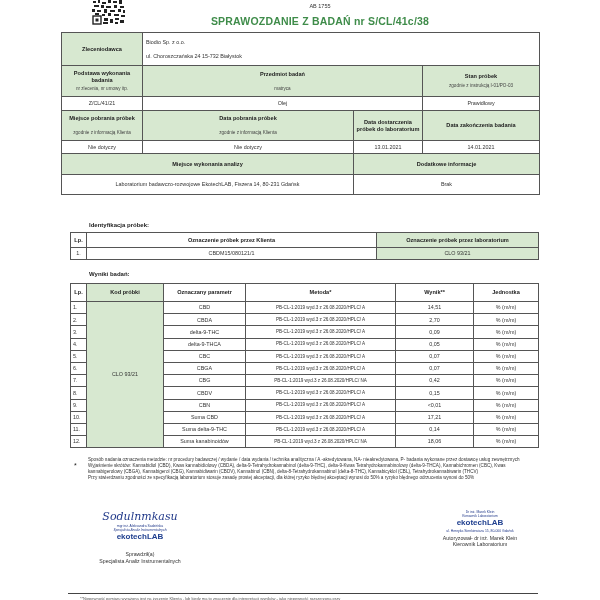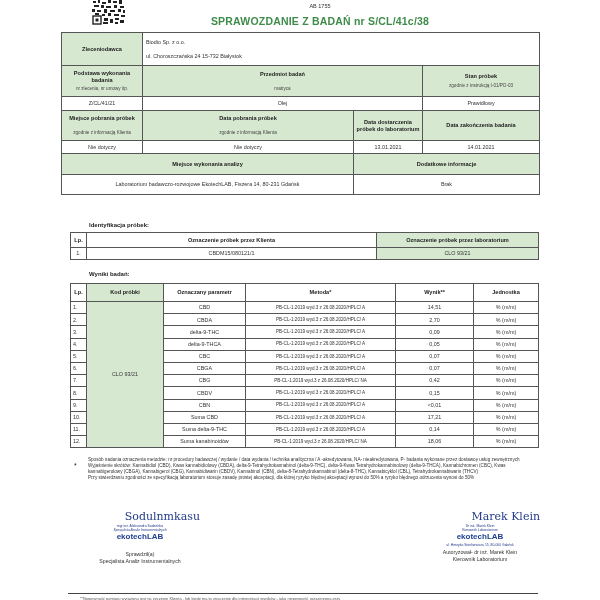--- a/index.html
+++ b/index.html
@@ -15,21 +15,21 @@
   .sm{font-size:4.6px;color:#444;}
   .left{text-align:left;}
   .t1{left:61px;top:32px;width:478px;}
   .outer{border:1.2px solid #444;}
   .sec{font-size:6px;font-weight:bold;color:#222;}
   .t2{left:70px;top:232px;width:468px;}
   .t3{left:70px;top:283px;width:468px;}
   .notes{left:88px;top:457px;width:445px;font-size:4.6px;color:#333;line-height:1.28;}
   .star{left:74px;top:462px;font-size:7px;}
   .sig{font-size:5.2px;color:#333;text-align:center;line-height:1.3;}
-  .script{font-family:"DejaVu Serif",serif;font-size:11px;color:#223a8a;text-align:right;}
+  .script{font-family:"DejaVu Serif",serif;font-style:italic;font-size:11px;color:#223a8a;}
   .tiny{font-size:3.4px;color:#223a8a;line-height:1.2;}
   .logo{font-size:8px;font-weight:bold;color:#1f3f8f;}
   .hr{left:68px;top:593px;width:470px;height:0;border-top:0.8px solid #444;}
   .foot{left:80px;top:596px;width:440px;font-size:4px;color:#555;white-space:nowrap;overflow:hidden;}
 </style>
 </head>
 <body>
 
 <div class="abs qr">
   <svg width="34" height="25" viewBox="0 0 34 25">
@@ -271,21 +271,20 @@
 
 <div class="abs sig" style="left:80px;top:510px;width:120px;">
   <div class="script">Sodulnmkasu</div>
   <div class="tiny">mgr inż. Aleksandra Sadzińska</div>
   <div class="tiny" style="font-style:italic;">Specjalista Analiz Instrumentalnych</div>
   <div class="logo">ekotechLAB</div>
   <div style="margin-top:8px;">Sprawdził(a)</div>
   <div>Specjalista Analiz Instrumentalnych</div>
 </div>
 <div class="abs sig" style="left:420px;top:510px;width:120px;">
-  <div class="script">Marek Klein</div>
   <div class="tiny">Dr inż. Marek Klein</div>
   <div class="tiny">Kierownik Laboratorium</div>
   <div class="logo">ekotechLAB</div>
   <div class="tiny">ul. Henryka Sienkiewicza 15, 80-000 Gdańsk</div>
   <div style="margin-top:2px;">Autoryzował- dr inż. Marek Klein</div>
   <div>Kierownik Laboratorium</div>
 </div>
 
 <div class="abs hr"></div>
 <div class="abs foot">**Niepewność pomiaru wyrażona jest na życzenie Klienta , lub kiedy ma to znaczenie dla interpretacji wyników - jako niepewność rozszerzona przy</div>

